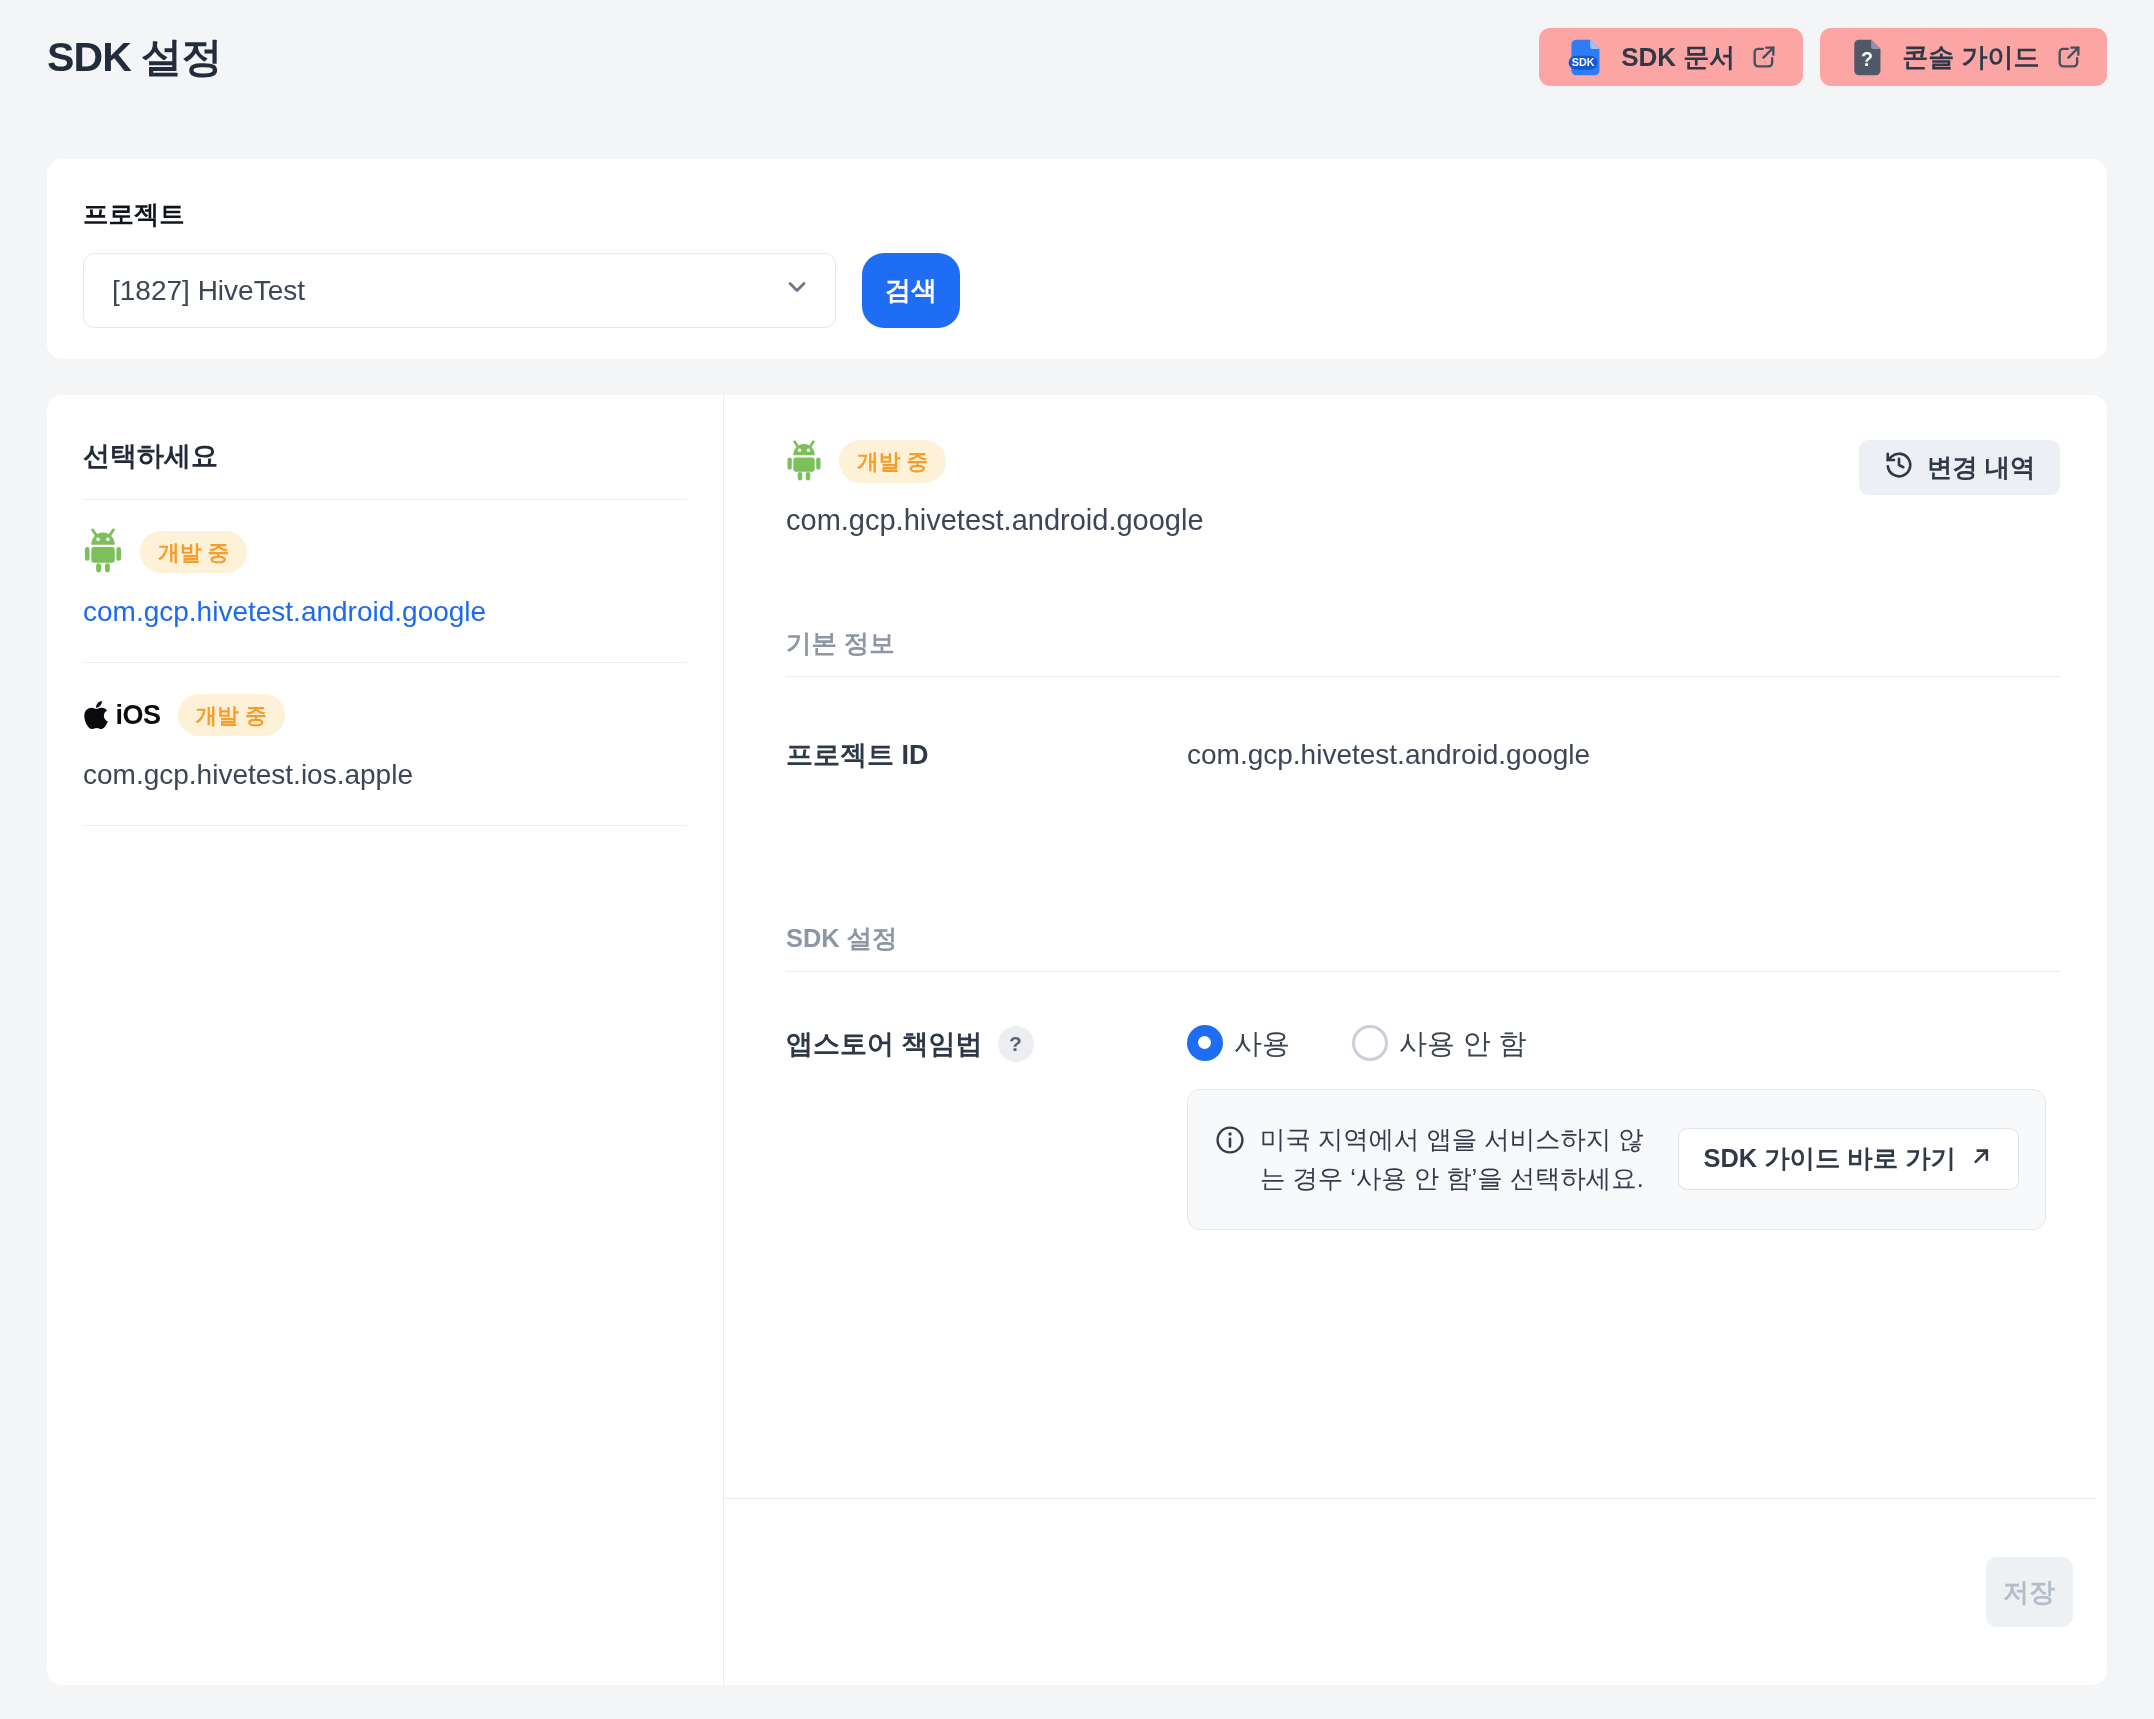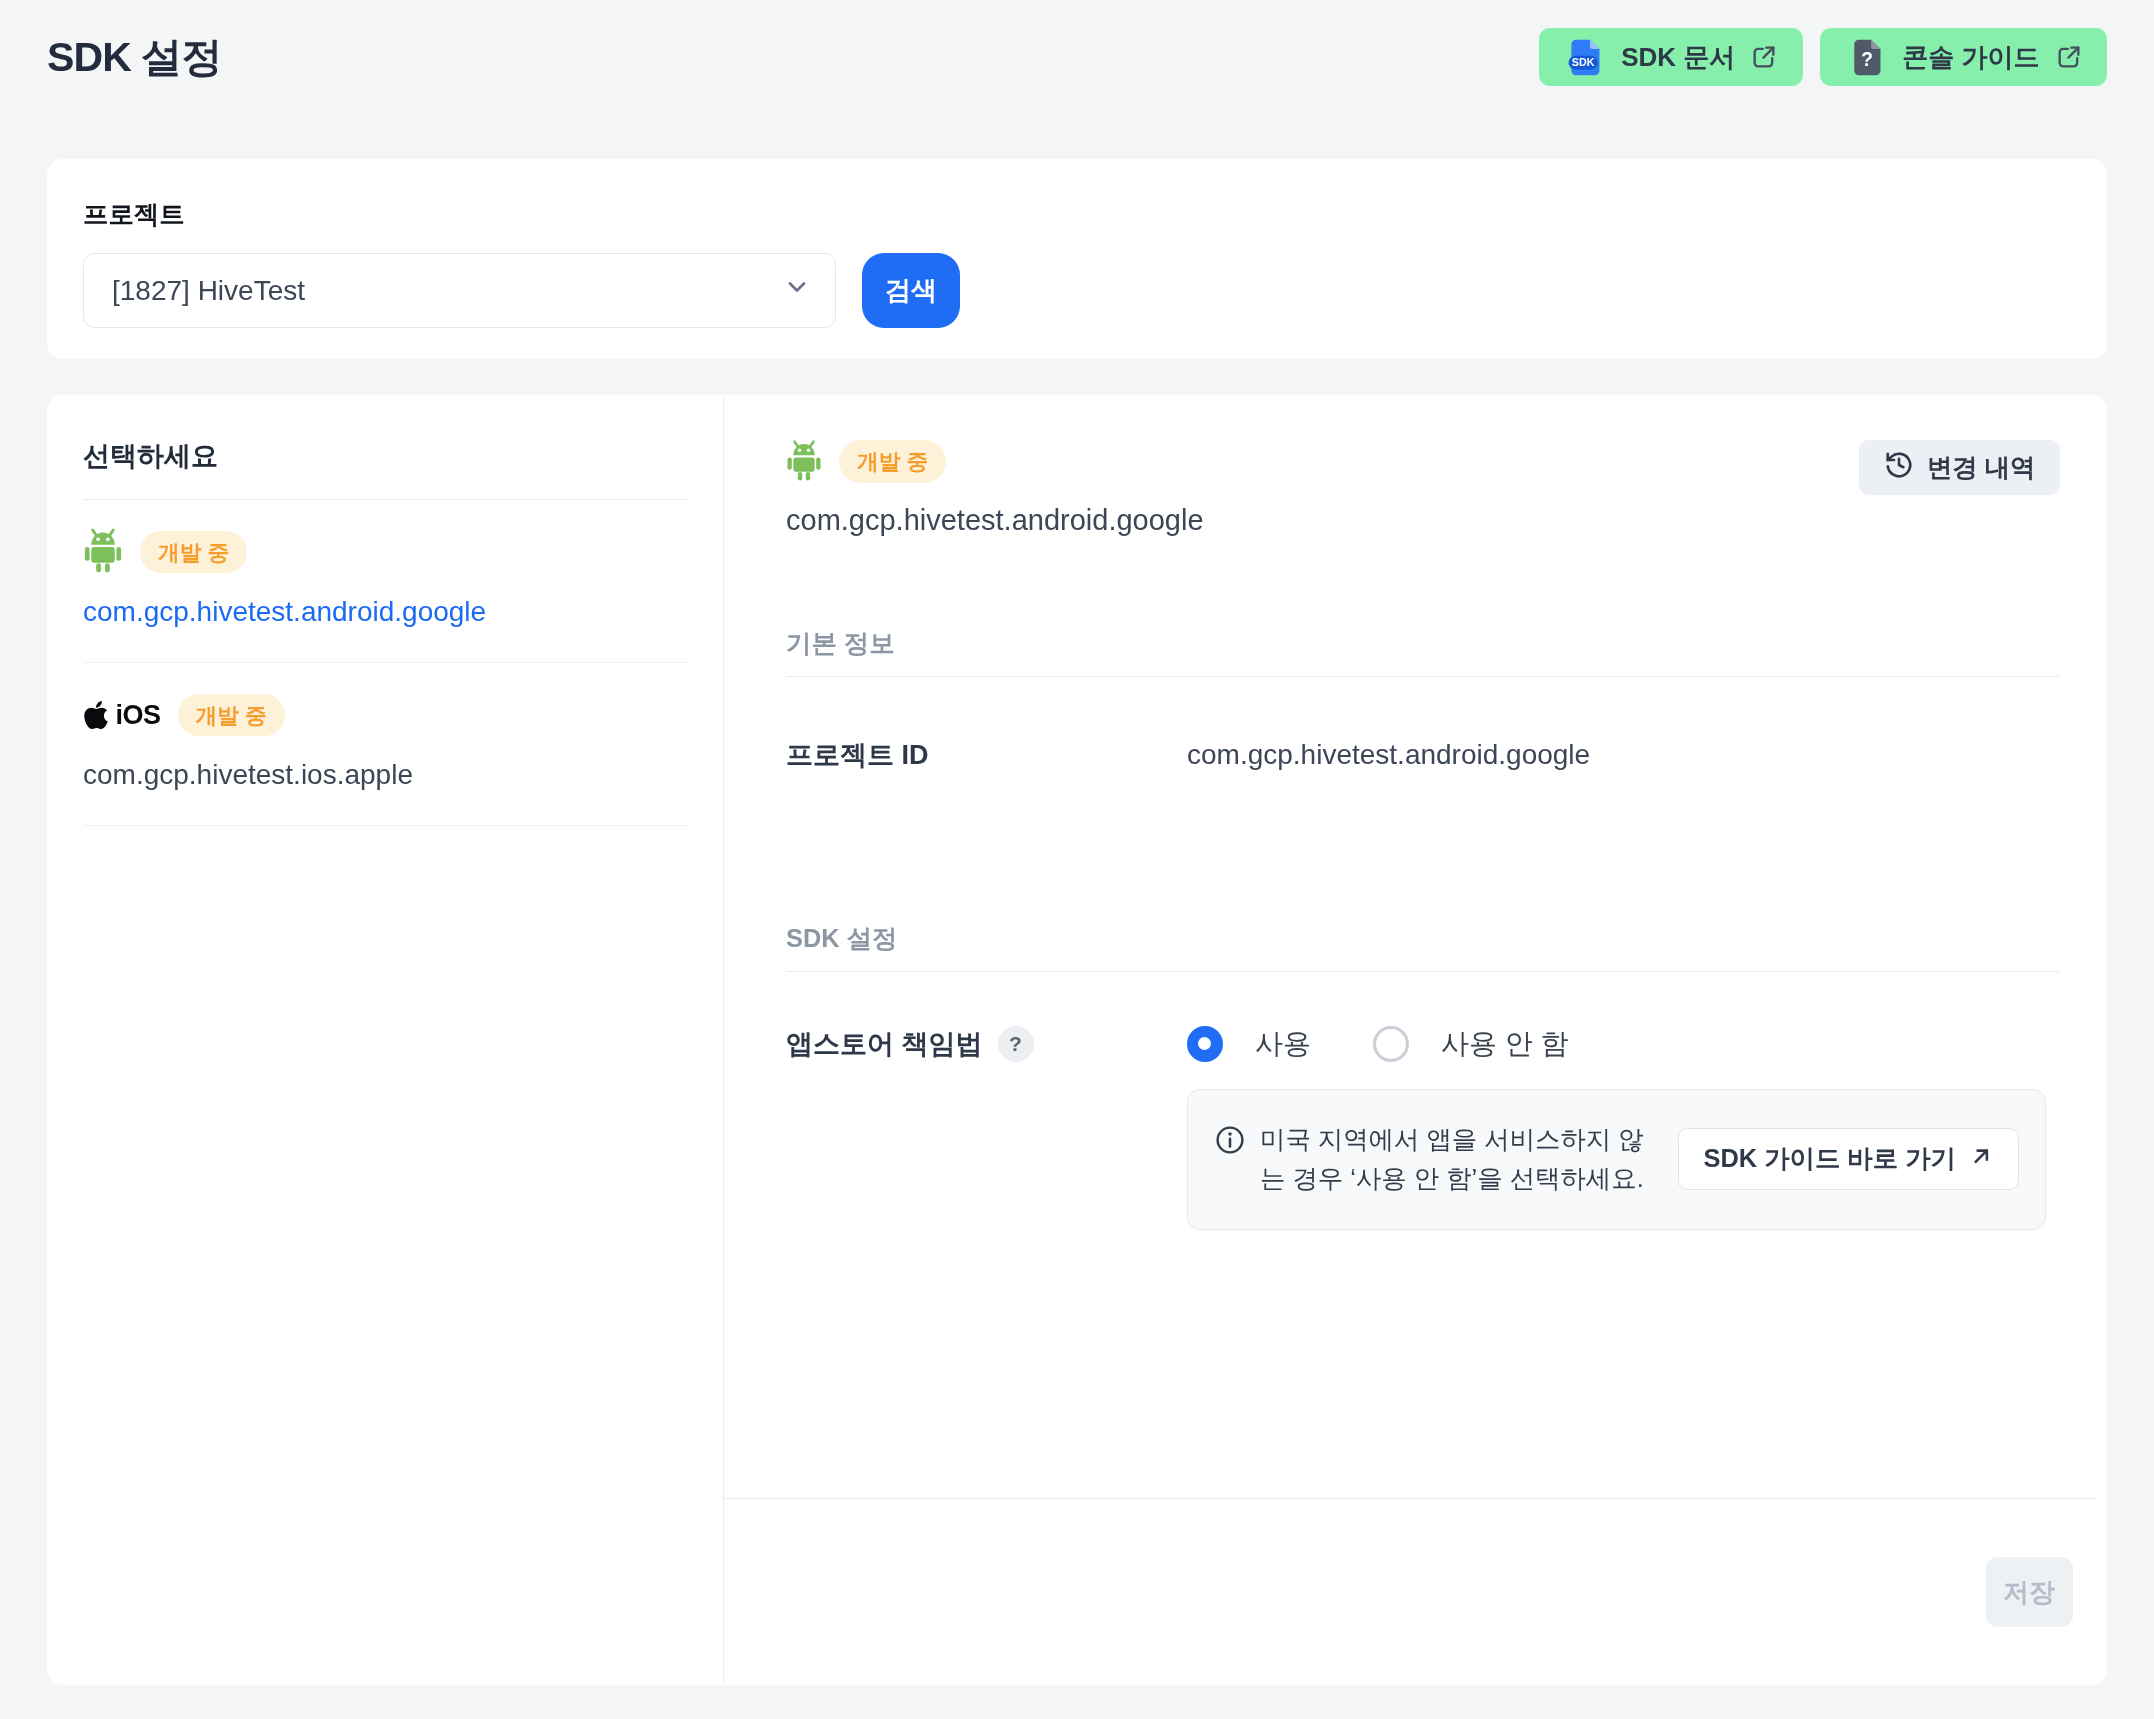--- a/index.html
+++ b/index.html
@@ -5,21 +5,21 @@
   * { margin:0; padding:0; box-sizing:border-box; }
   html,body { background:#f4f5f7; }
   body { font-family:"Liberation Sans","DejaVu Sans",sans-serif; color:#3c4656; }
   .page { position:relative; width:2154px; height:1719px; background:#f4f5f7; overflow:hidden; }
 
   
   .top-header { display:flex; justify-content:space-between; align-items:center; padding:28px 47px 0 47px; }
   .page-title { font-size:41px; font-weight:800; color:#232c3c; letter-spacing:-0.9px; }
   .top-actions { display:flex; gap:17px; }
   .top-btn { display:flex; align-items:center; gap:15px; height:58px; padding:0 24.5px;
-             background:#86efac; border:none; border-radius:11.3px; cursor:pointer;
+             background:#fca5a5; border:none; border-radius:11.3px; cursor:pointer;
              font-size:26px; font-weight:700; color:#2e3847; font-family:inherit; }
   .top-btn svg { display:block; }
 
   
   .card { background:#fff; border-radius:15px; }
   .project-card { margin:73px 47px 0 47px; padding:41px 36px 31px 36px; }
   .field-label-sm { font-size:25.4px; font-weight:700; color:#10141c; line-height:28px; margin-bottom:25px; }
   .project-row { display:flex; align-items:center; gap:26px; }
   .select-box { width:753px; height:75px; border:1.9px solid #e3e6eb; border-radius:11.3px;
                 background:#fff; display:flex; align-items:center; justify-content:space-between;
@@ -59,21 +59,21 @@
   .info-row.second { margin-top:75px; }
   .info-label { width:401px; font-size:27px; font-weight:700; color:#2e3848; flex:none; }
   .info-value { font-size:28px; color:#3c4656; }
 
   .sdk-field-row { display:flex; align-items:center; margin-top:53px; }
   .sdk-field-label { width:401px; flex:none; display:flex; align-items:center; gap:15px; }
   .sdk-field-label .lbl { font-size:27px; font-weight:700; color:#2e3848; }
   .help-badge { width:36px; height:36px; border-radius:50%; background:#eceef2; color:#5a6472;
                 font-size:21px; font-weight:700; display:flex; align-items:center; justify-content:center; cursor:pointer; }
   .radio-group { display:flex; align-items:center; gap:62px; }
-  .radio-opt { display:flex; align-items:center; gap:32px; cursor:pointer; }
+  .radio-opt { display:flex; align-items:flex-start; gap:11px; cursor:pointer; }
   .radio-circle { width:36px; height:36px; border-radius:50%; flex:none; }
   .radio-circle.on { background:#1f6cf5; position:relative; }
   .radio-circle.on::after { content:""; position:absolute; left:11.3px; top:11.3px; width:13px; height:13px;
                             border-radius:50%; background:#fff; }
   .radio-circle.off { background:#fff; border:3.8px solid #c9cfd7; }
   .radio-label { font-size:28px; color:#39424f; }
 
   .notice-box { margin-top:26px; margin-left:401px; width:859px; background:#f7f9fa;
                 border:1.9px solid #e5e9ed; border-radius:13px; padding:30px 26px;
                 display:flex; align-items:center; justify-content:space-between; gap:22.6px; }

